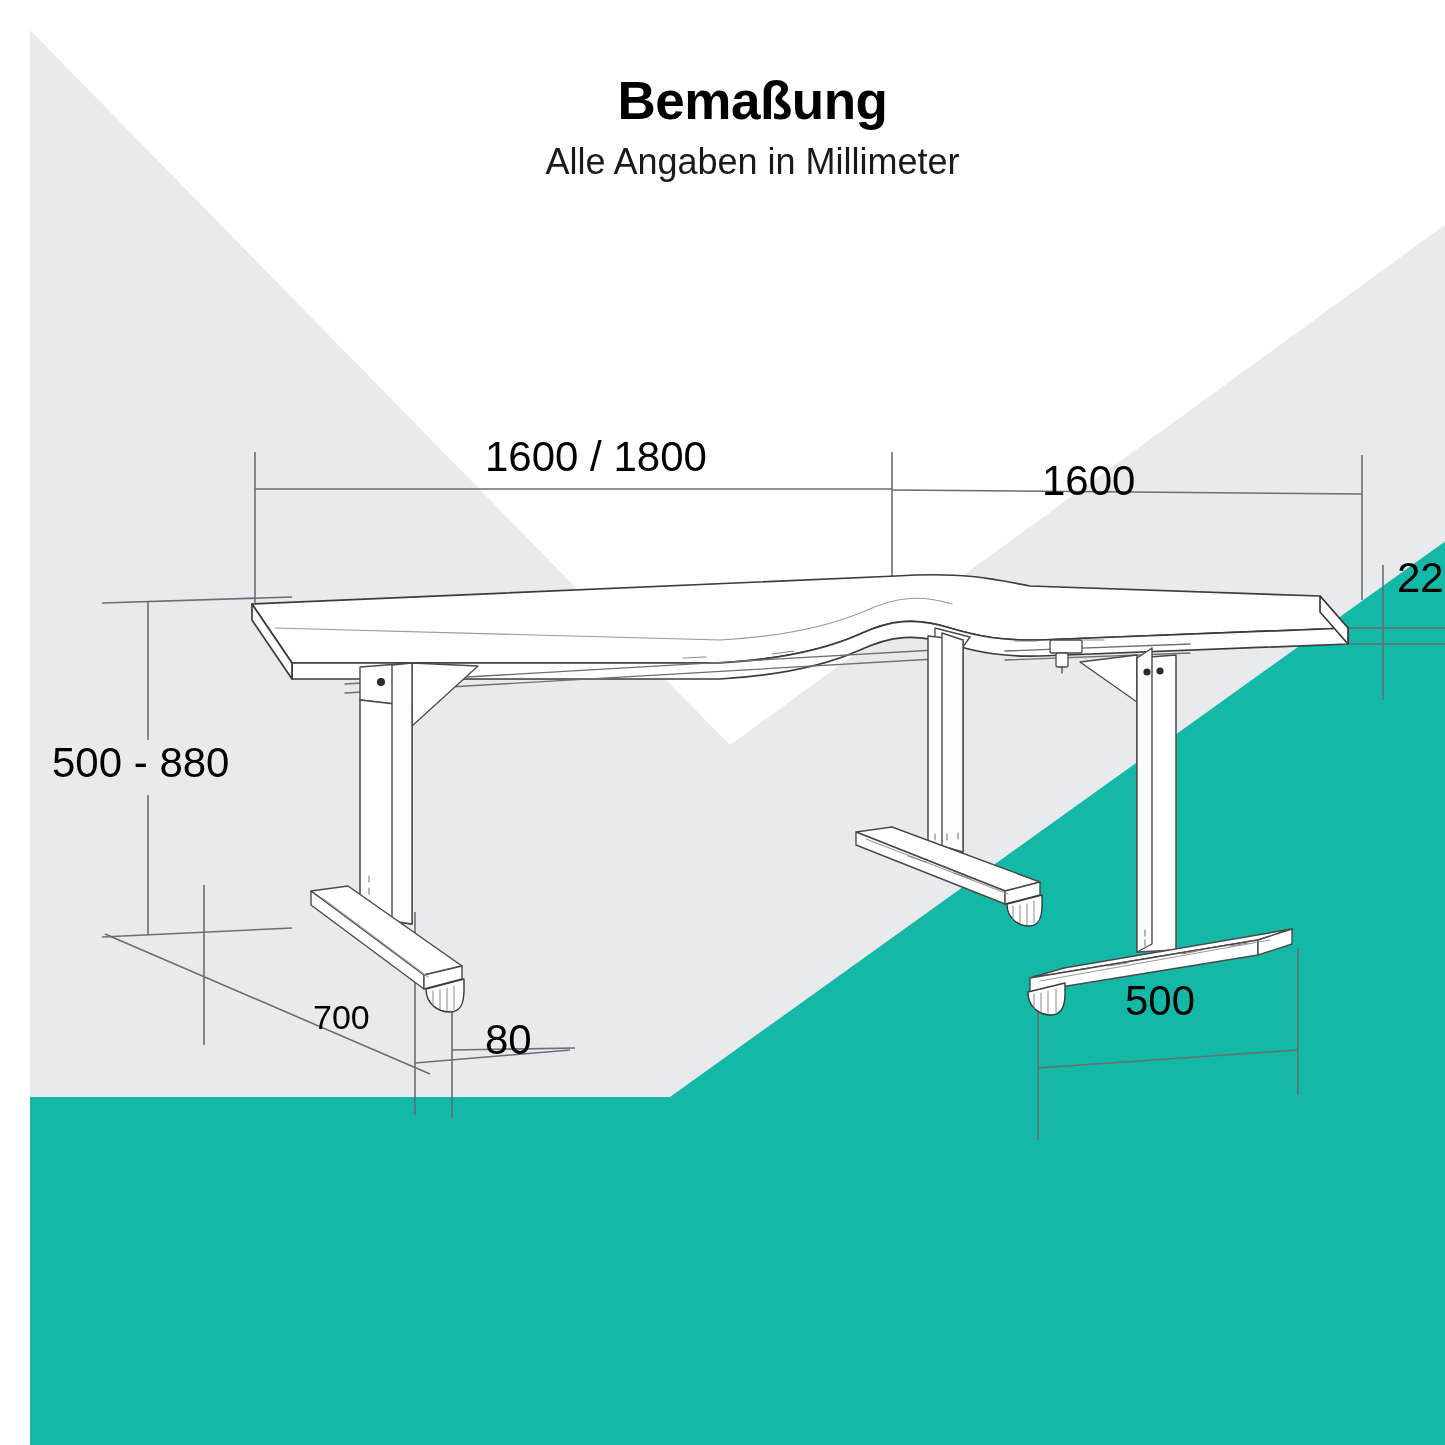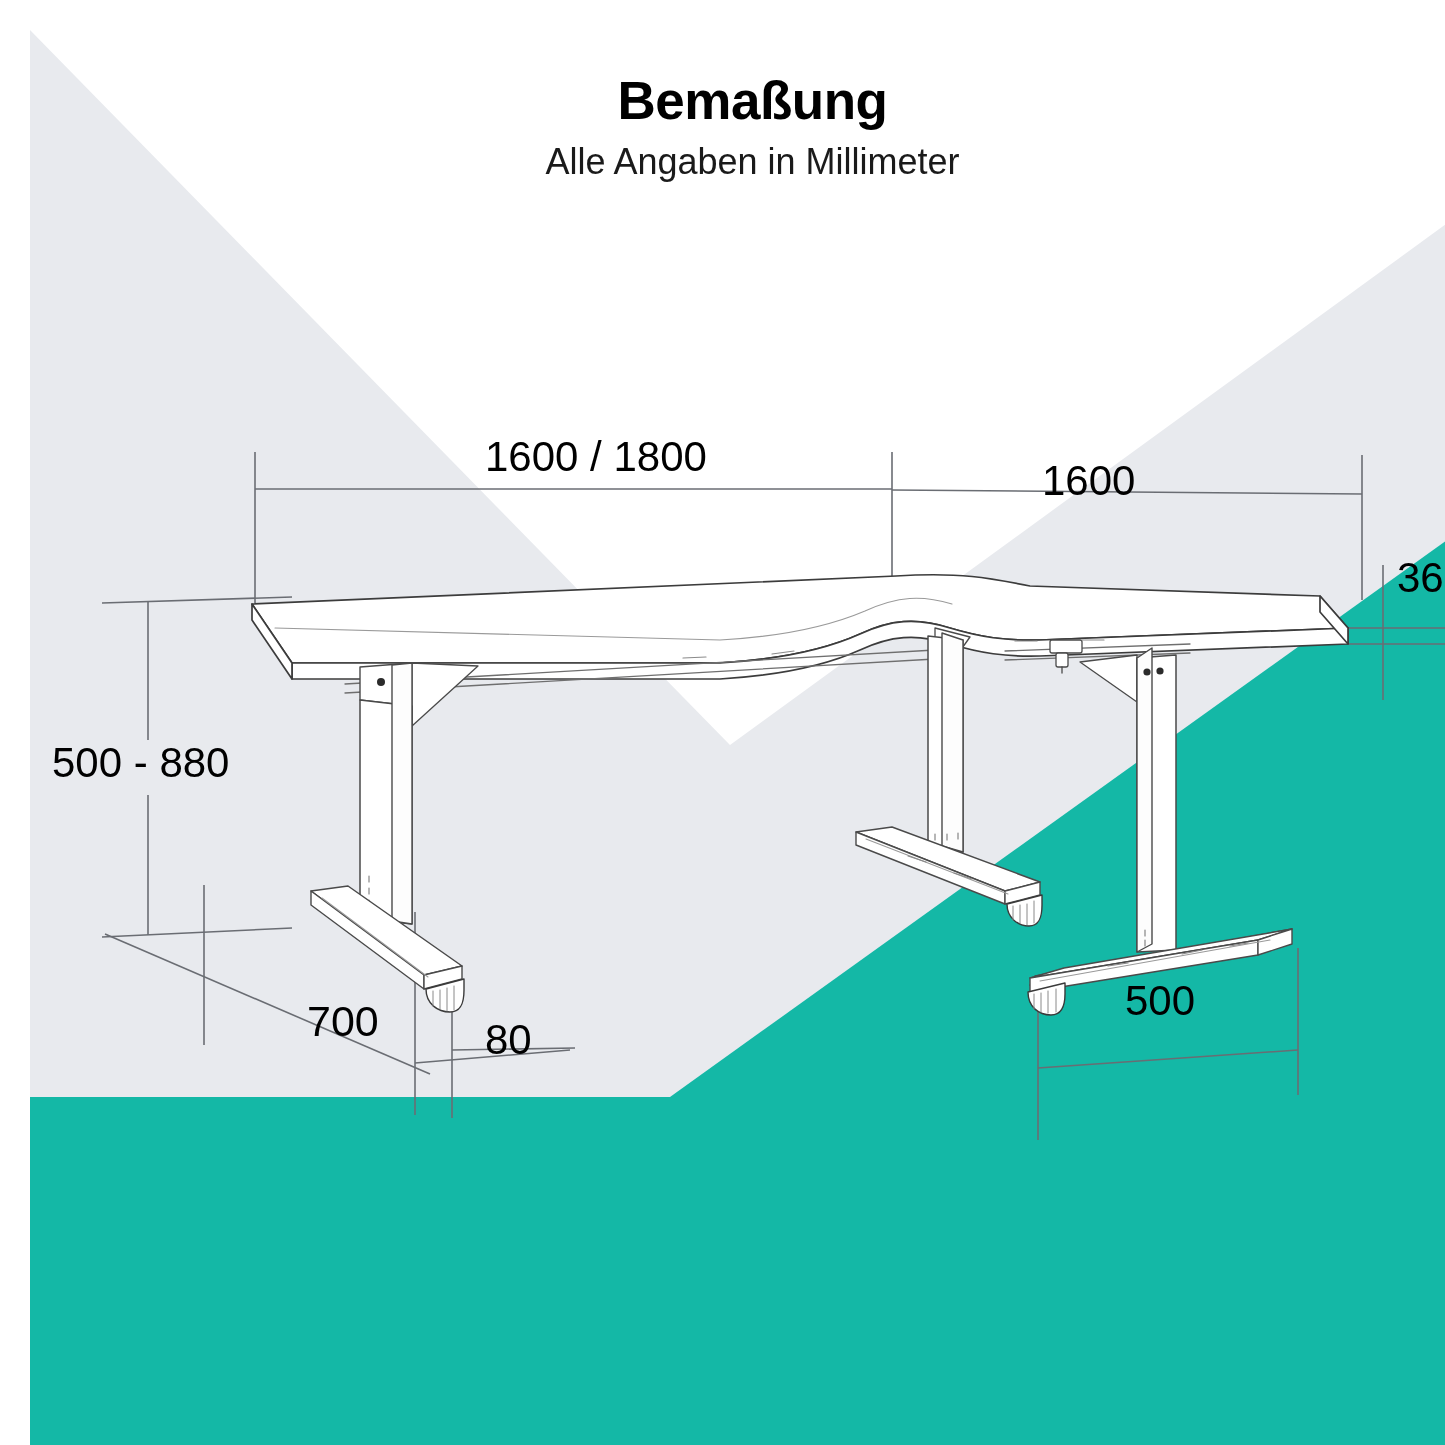--- a/index.html
+++ b/index.html
@@ -52,21 +52,21 @@
     position: absolute;
     color: #000000;
     font-weight: normal;
     white-space: nowrap;
     line-height: 1;
   }
   .dim-1600-1800 { left: 455px; top: 436px; font-size: 42px; }
   .dim-1600       { left: 1012px; top: 460px; font-size: 42px; }
   .dim-25         { left: 1367px; top: 557px; font-size: 42px; }
   .dim-600-880    { left: 22px;  top: 742px; font-size: 42px; }
-  .dim-700        { left: 277px; top: 1000px; font-size: 43px; }
+  .dim-700        { left: 283px; top: 1000px; font-size: 34px; }
   .dim-80         { left: 455px; top: 1019px; font-size: 42px; }
   .dim-500        { left: 1095px; top: 980px; font-size: 42px; }
 </style>
 </head>
 <body>
 
 <div id="stage">
 
   <svg class="layer" viewBox="0 0 1445 1445">
     <polygon points="0,8 0,1097 640,1097 1445,520 1445,0 22,0" fill="#e8eaee"></polygon>
@@ -246,21 +246,21 @@
 
   <div class="title-block">
     <div class="doc-title">Bemaßung</div>
     <div class="doc-subtitle">Alle Angaben in Millimeter</div>
   </div>
 
   <div class="dim-label dim-1600-1800">1600 / 1800</div>
 
   <div class="dim-label dim-1600">1600</div>
 
-  <div class="dim-label dim-25">36</div>
+  <div class="dim-label dim-25">22</div>
 
   <div class="dim-label dim-600-880">500 - 880</div>
 
   <div class="dim-label dim-700">700</div>
 
   <div class="dim-label dim-80">80</div>
 
   <div class="dim-label dim-500">500</div>
 
 </div>

